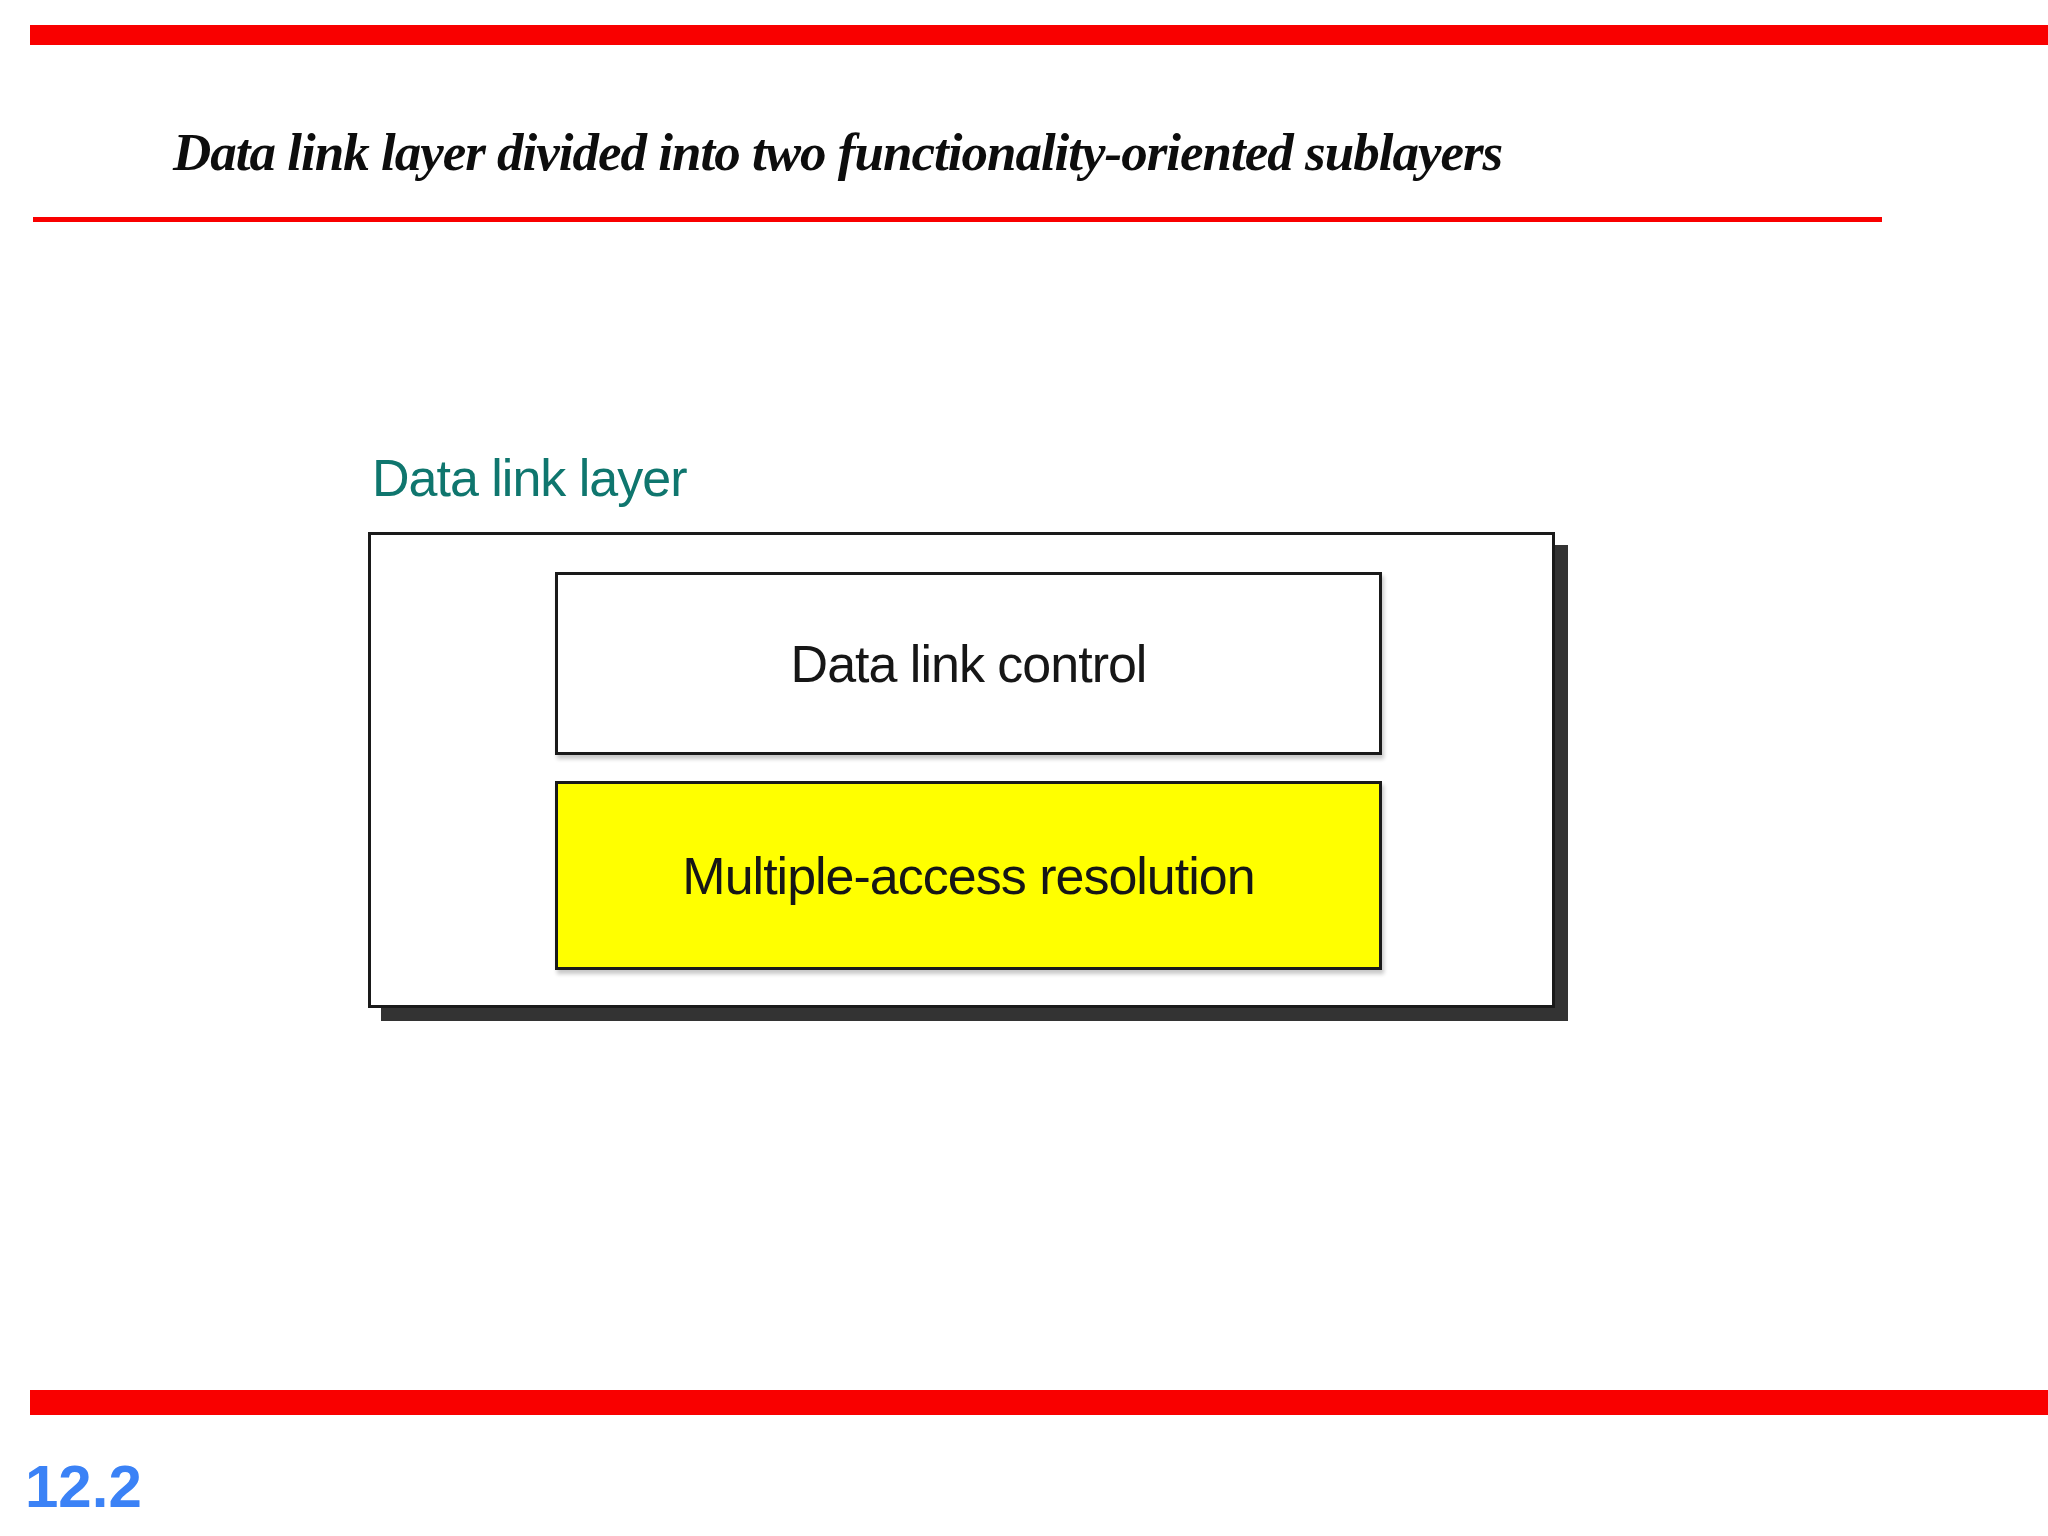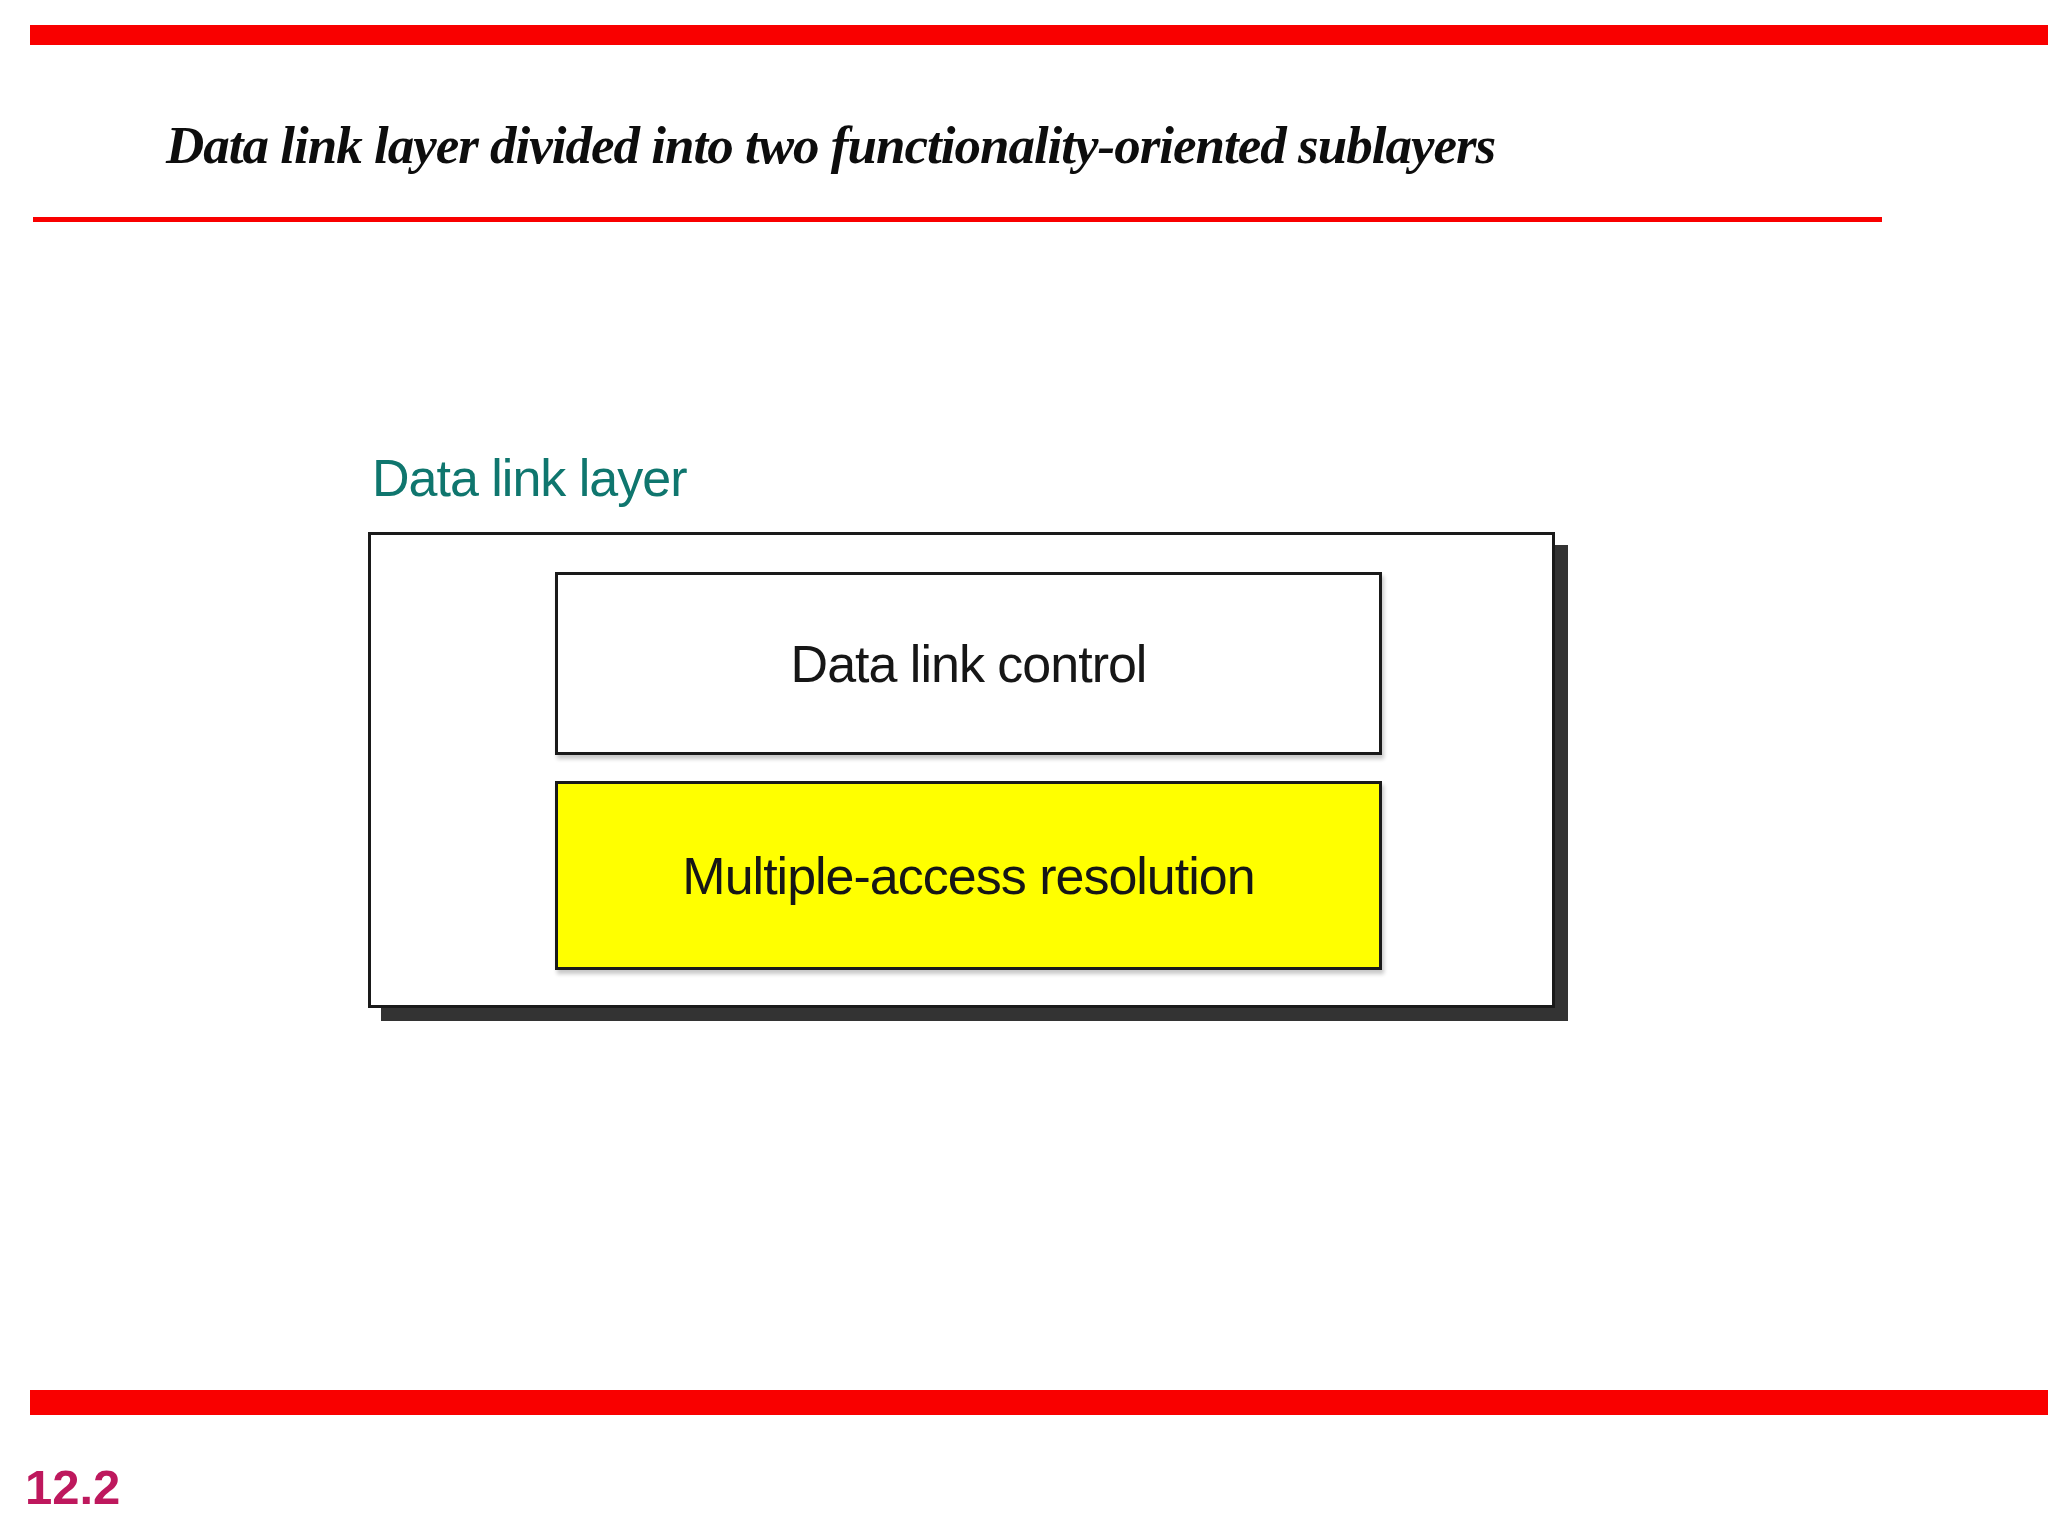--- a/index.html
+++ b/index.html
@@ -18,21 +18,21 @@
   .bar-top    { left: 30px; right: 0; top: 25px;  height: 20px; }
   .bar-bottom { left: 30px; right: 0; top: 1390px; height: 25px; }
   .rule       { position: absolute; left: 33px; top: 217px; width: 1849px; height: 5px;
                 background: var(--accent-red, #f90000); }
 
   
   .title {
     position: absolute;
     left: 162px;
     top: 110px;
-    margin: 4px;
+    margin: 11px;
     font-family: "Liberation Serif", serif;
     font-style: italic;
     font-weight: 700;
     font-size: 53px;
     line-height: 62px;
     letter-spacing: -1px;
     color: #0d0d0d;
     white-space: nowrap;
   }
 
@@ -73,23 +73,23 @@
   }
   .sublayer-0 { top: 37px;  height: 183px; }
   .sublayer-1 { top: 246px; height: 189px; }
 
   
   .page-number {
     position: absolute;
     left: 25px;
     top: 1455px;
     font-weight: 700;
-    font-size: 49px;
+    font-size: 60px;
     line-height: 64px;
-    color: #be185d;
+    color: #3b82f6;
   }
 </style>
 </head>
 <body>
 
 <div class="slide">
 
   <div class="bar bar-top"></div>
 
   <h1 class="title">Data link layer divided into two functionality-oriented sublayers</h1>

